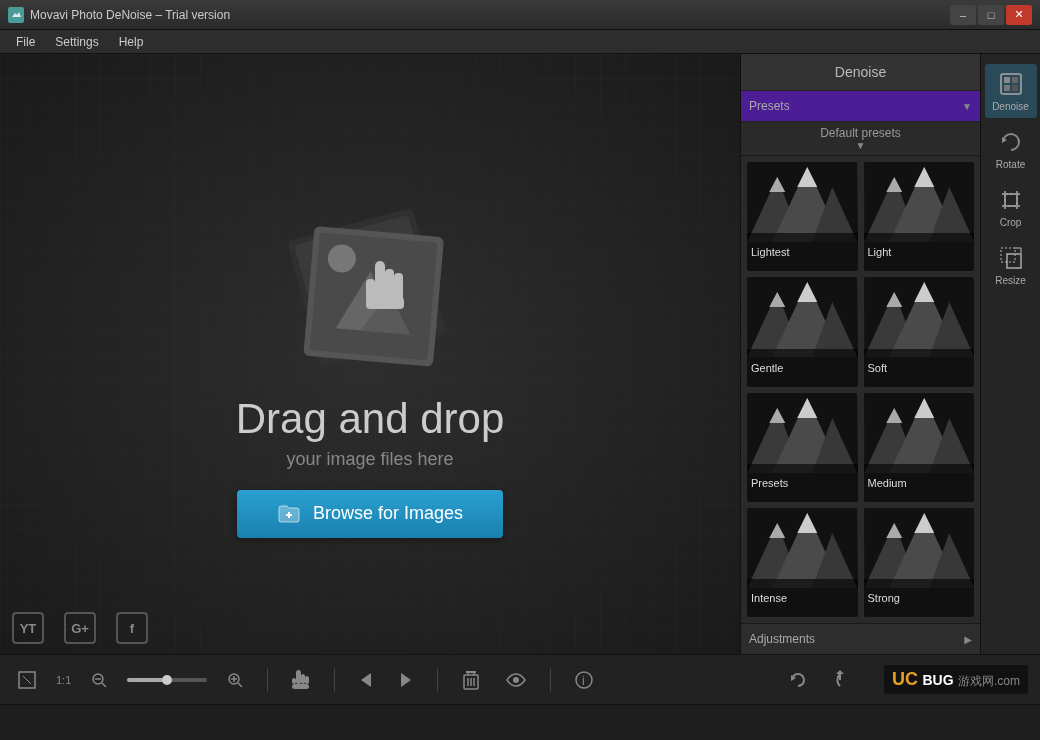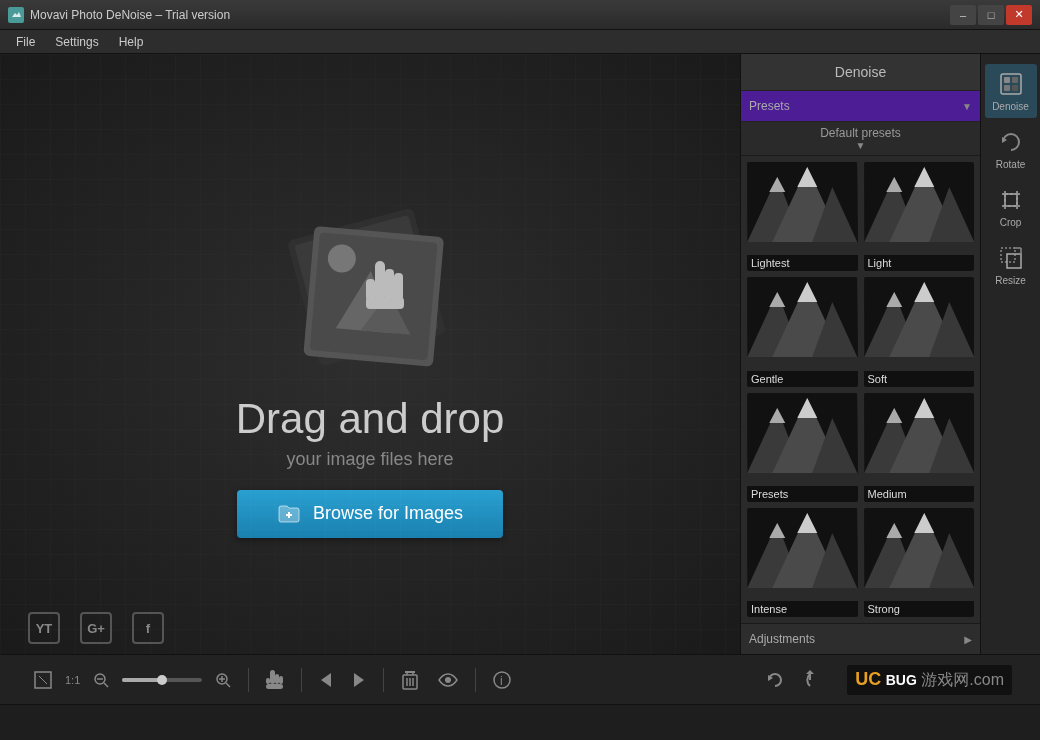--- a/index.html
+++ b/index.html
@@ -66,21 +66,21 @@
       border: none; border-radius: 4px;
       color: white; font-size: 18px;
       padding: 12px 40px;
       cursor: pointer; margin-top: 20px;
       display: flex; align-items: center; gap: 12px;
       box-shadow: 0 2px 6px rgba(0,0,0,0.4);
     }
 
     
     .social-bar {
-      position: absolute; bottom: 10px; left: 28px;
+      position: absolute; bottom: 10px; left: 12px;
       display: flex; gap: 20px; align-items: center;
     }
     .social-icon {
       width: 32px; height: 32px;
       border: 2px solid #555; border-radius: 4px;
       display: flex; align-items: center; justify-content: center;
       color: #888; font-size: 13px; font-weight: bold; cursor: pointer;
     }
 
     
@@ -123,21 +123,21 @@
     .preset-thumb {
       width: 100%; height: 80px;
       background: linear-gradient(135deg, #1a1a1a 0%, #2a2a2a 30%, #3a3a3a 50%, #222 70%, #111 100%);
       position: relative; overflow: hidden;
     }
     
     .preset-thumb svg { width: 100%; height: 100%; }
     .preset-label {
       position: absolute; bottom: 0; left: 0; right: 0;
       background: rgba(0,0,0,0.6);
-      color: #ddd; font-size: 11px; padding: 2px 4px; text-align: left;
+      color: #ddd; font-size: 11px; padding: 13px 4px; text-align: left;
     }
 
     
     .adjustments-row {
       padding: 8px; background: #2d2d2d; border-top: 1px solid #1a1a1a;
       display: flex; align-items: center; justify-content: space-between;
     }
     .adjustments-label { color: #aaa; font-size: 12px; }
 
     
@@ -154,21 +154,21 @@
     .tool-item.active { background: #2a4a5a; }
     .tool-icon { width: 28px; height: 28px; display: flex; align-items: center; justify-content: center; }
     .tool-label { color: #aaa; font-size: 10px; text-align: center; }
 
     
     .bottom-toolbar {
       width: 100%; height: 50px;
       background: #222;
       border-top: 1px solid #111;
       display: flex; align-items: center;
-      padding: 0 28px; gap: 7px;
+      padding: 0 12px; gap: 14px;
     }
     .toolbar-btn {
       background: none; border: none; cursor: pointer;
       color: #888; font-size: 16px; padding: 4px 6px;
       display: flex; align-items: center; justify-content: center;
     }
     .zoom-ratio { color: #888; font-size: 11px; }
     .zoom-slider {
       width: 80px; height: 4px; background: #555; border-radius: 2px;
       display: flex; align-items: center; position: relative; cursor: pointer;
@@ -601,17 +601,17 @@
     <svg width="20" height="20" viewBox="0 0 20 20">
       <path d="M6 4 A8 8 0 0 0 6 16" fill="none" stroke="#888" stroke-width="2"></path>
       <line x1="6" y1="4" x2="6" y2="10" stroke="#888" stroke-width="2"></line>
       <polygon points="2,4 10,4 6,0" fill="#888"></polygon>
     </svg>
   </button>
 
   <div style="margin-left:10px; background:rgba(0,0,0,0.5); padding: 4px 8px; border-radius:2px;">
     <span style="color:#e8a020; font-weight:bold; font-size:18px;">UC</span>
     <span style="color:#fff; font-weight:bold; font-size:14px;">BUG</span>
-    <span style="color:#888; font-size:16px;"> 游戏网.com</span>
+    <span style="color:#888; font-size:12px;"> 游戏网.com</span>
   </div>
 </div>
 
 <div class="status-bar"></div>
 
 </body></html>

